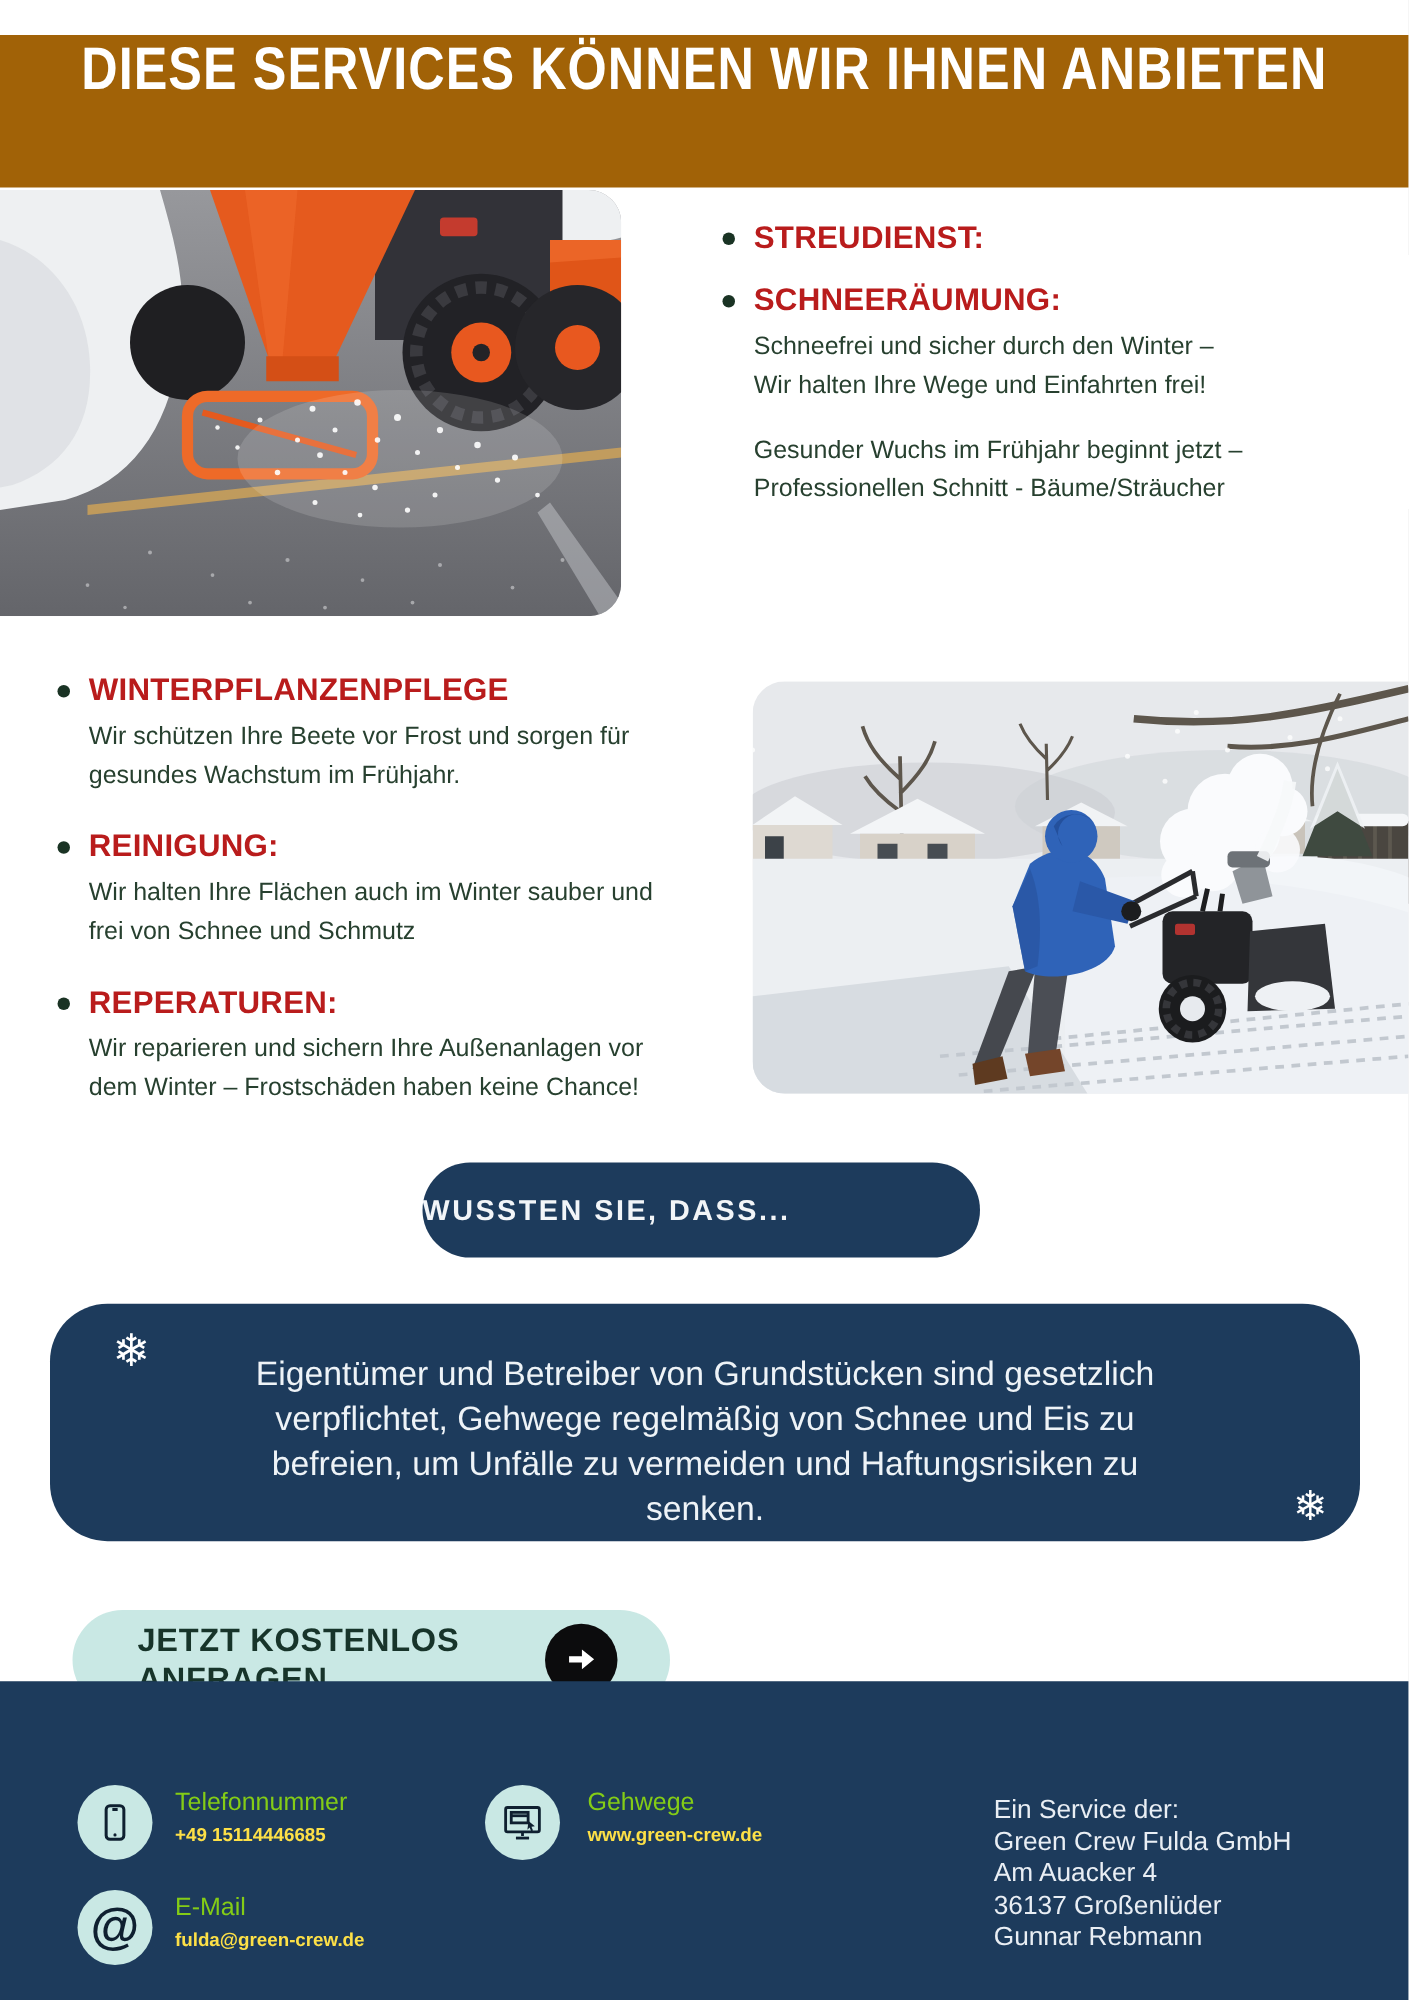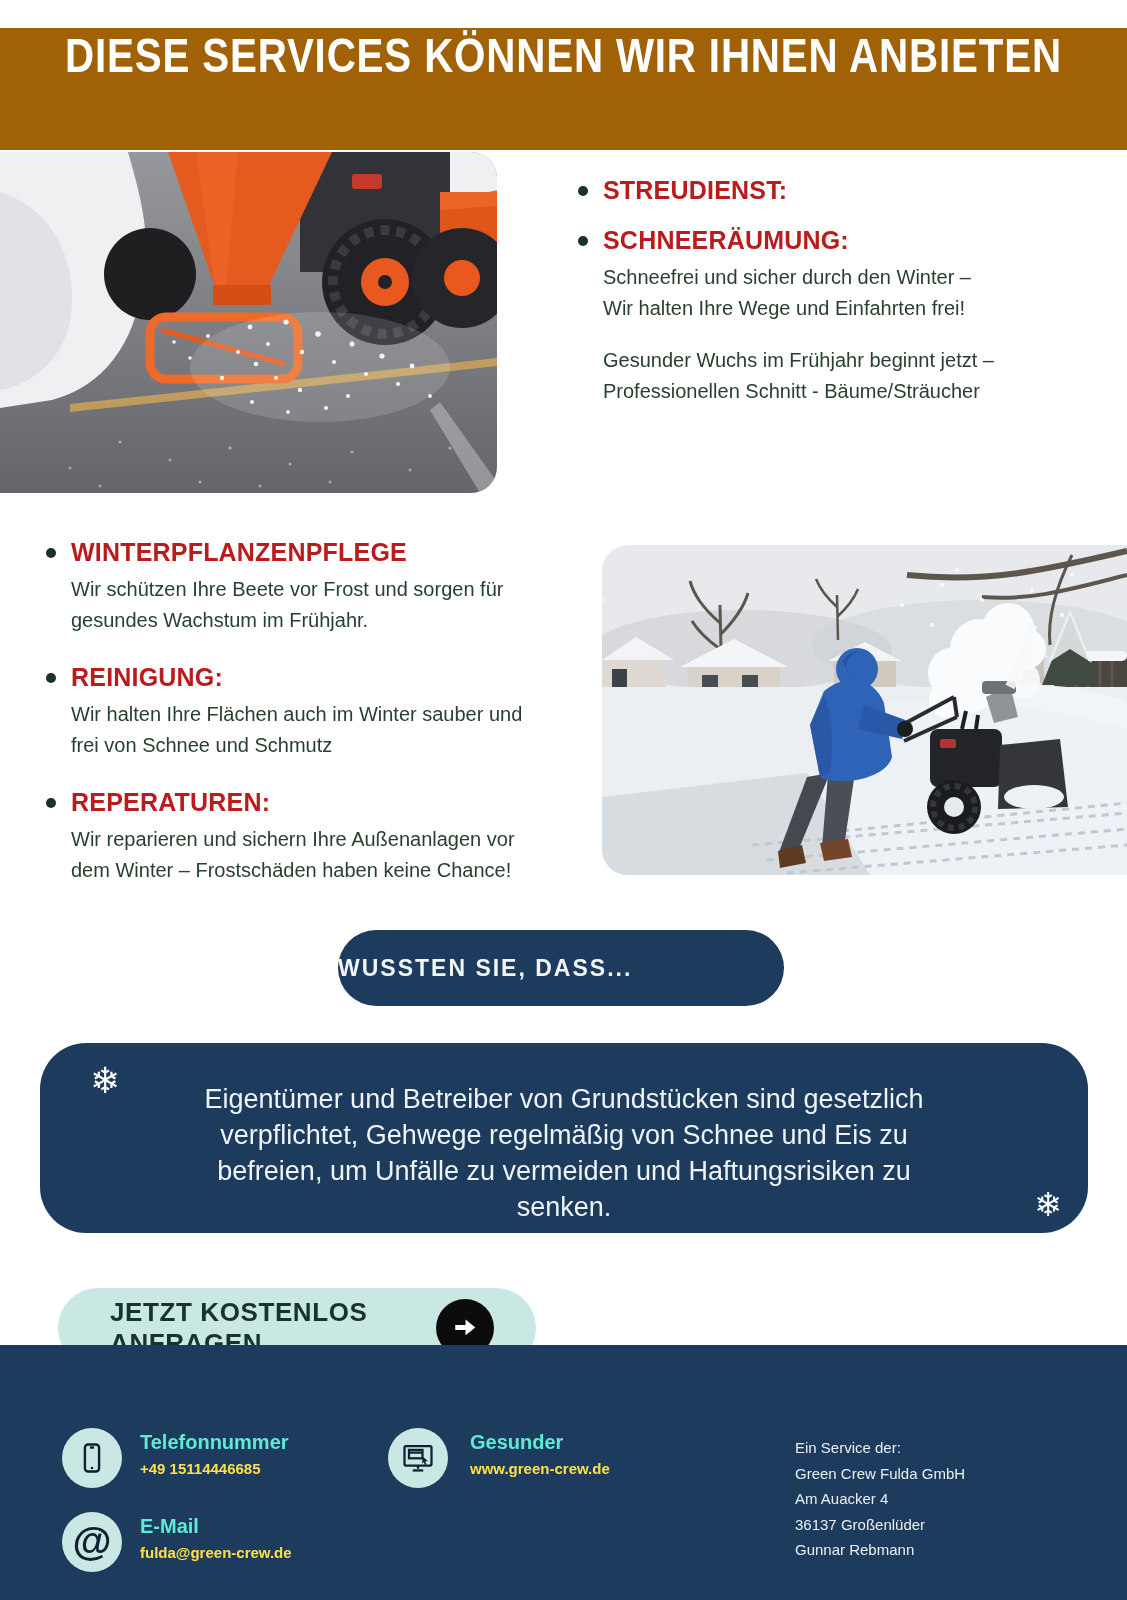--- a/index.html
+++ b/index.html
@@ -58,23 +58,23 @@
   .cir { position:absolute; width:60px; height:60px; border-radius:50%; background:#c9e8e4;
          display:flex; align-items:center; justify-content:center; }
   .cir-phone { left:62px; top:83px; }
   .cir-web   { left:388px; top:83px; }
   .cir-mail  { left:62px; top:167px; }
   .at-glyph { font-size:40px; font-weight:700; color:#0f2030; line-height:1; margin-top:-3px; }
   .ct { position:absolute; color:#fff; }
   .ct-phone { left:140px; top:85px; }
   .ct-web   { left:470px; top:85px; }
   .ct-mail  { left:140px; top:169px; }
-  .cl { font-size:20px; color:#5eead4; line-height:25px; font-weight:700; }
+  .cl { font-size:20px; color:#84cc16; line-height:25px; font-weight:400; }
   .cv { font-size:15px; font-weight:700; color:#fde047; line-height:27px; cursor:pointer; }
-  .service-block { position:absolute; left:795px; top:90px; color:#e9eef4; font-size:15px; line-height:25.5px; }
+  .service-block { position:absolute; left:795px; top:90px; color:#e9eef4; font-size:21px; line-height:25.5px; }
 </style>
 </head>
 <body>
 
 <div class="page">
 
   <header class="topbar">
     <h1 class="title">DIESE SERVICES KÖNNEN WIR IHNEN ANBIETEN</h1>
   </header>
 
@@ -333,21 +333,21 @@
       <svg width="36" height="36" viewBox="0 0 24 24" fill="none" stroke="#0f2030" stroke-width="1.5">
         <rect x="3" y="4" width="18" height="13" rx="1"></rect>
         <rect x="6" y="6.6" width="9" height="5.6"></rect>
         <line x1="6" y1="8.4" x2="15" y2="8.4"></line>
         <line x1="12" y1="17" x2="12" y2="19.2"></line>
         <line x1="8.5" y1="20.3" x2="15.5" y2="20.3"></line>
         <polygon points="15.2,11.2 18.6,14 16.8,14.3 17.6,16.2 16.6,16.6 15.8,14.7 14.6,15.9" fill="#0f2030" stroke="none"></polygon>
       </svg>
     </span>
     <div class="ct ct-web">
-      <div class="cl">Gesunder</div>
+      <div class="cl">Gehwege</div>
       <div class="cv">www.green-crew.de</div>
     </div>
 
     <span class="cir cir-mail">
       <span class="at-glyph">@</span>
     </span>
     <div class="ct ct-mail">
       <div class="cl">E-Mail</div>
       <div class="cv">fulda@green-crew.de</div>
     </div>

